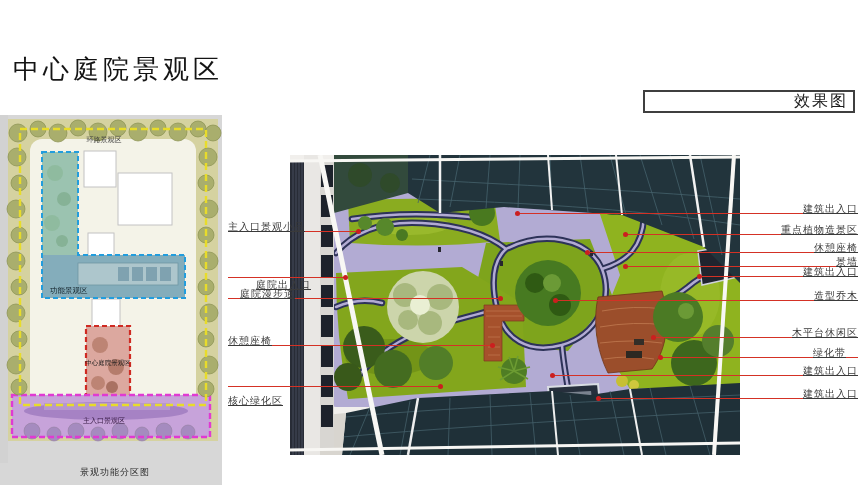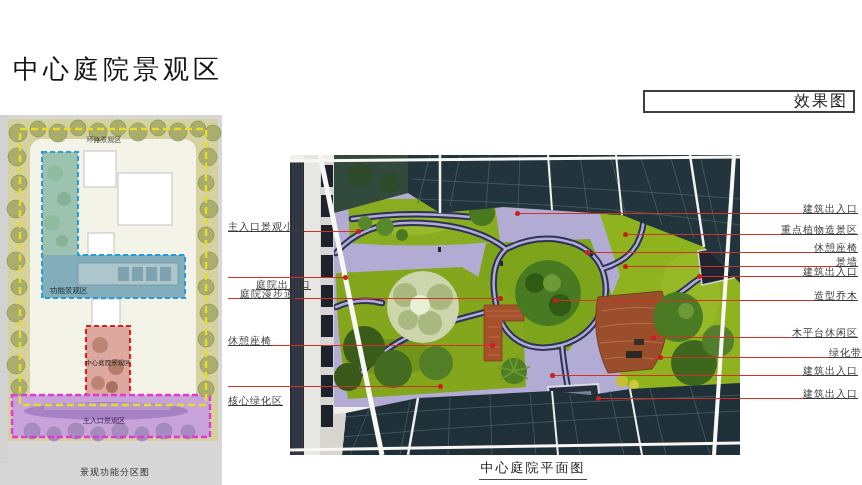--- a/index.html
+++ b/index.html
@@ -366,23 +366,22 @@
       <div class="adot" style="left: 696.5px; top: 273.5px;"></div>
       <div class="alabel aright" style="top: 265px; right: 4px;">建筑出入口</div>
       <div class="aline" style="top: 300px; left: 555px; width: 303px;"></div>
       <div class="adot" style="left: 552.5px; top: 297.5px;"></div>
       <div class="alabel aright" style="top: 289px; right: 4px;">造型乔木</div>
       <div class="aline" style="top: 337px; left: 653px; width: 205px;"></div>
       <div class="adot" style="left: 650.5px; top: 334.5px;"></div>
       <div class="alabel aright" style="top: 326px; right: 4px;">木平台休闲区</div>
       <div class="aline" style="top: 357px; left: 660px; width: 198px;"></div>
       <div class="adot" style="left: 657.5px; top: 354.5px;"></div>
-      <div class="alabel aright" style="top: 346px; right: 0;">绿化带</div>
+      <div class="alabel aright" style="top: 346px; right: 16px;">绿化带</div>
       <div class="aline" style="top: 375px; left: 552px; width: 306px;"></div>
       <div class="adot" style="left: 549.5px; top: 372.5px;"></div>
       <div class="alabel aright" style="top: 364px; right: 4px;">建筑出入口</div>
       <div class="aline" style="top: 398px; left: 598px; width: 260px;"></div>
       <div class="adot" style="left: 595.5px; top: 395.5px;"></div>
       <div class="alabel aright" style="top: 387px; right: 4px;">建筑出入口</div>
     </div>
 
-  <div class="render-caption">中心庭院平面图</div>
 </div>
 
 </body></html>

